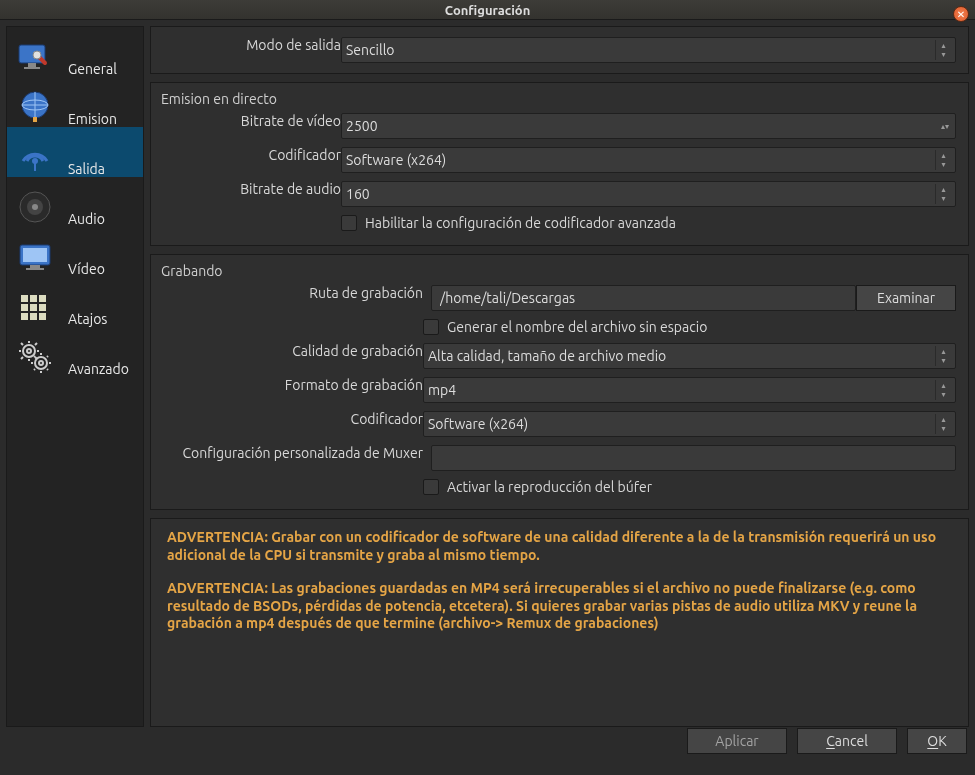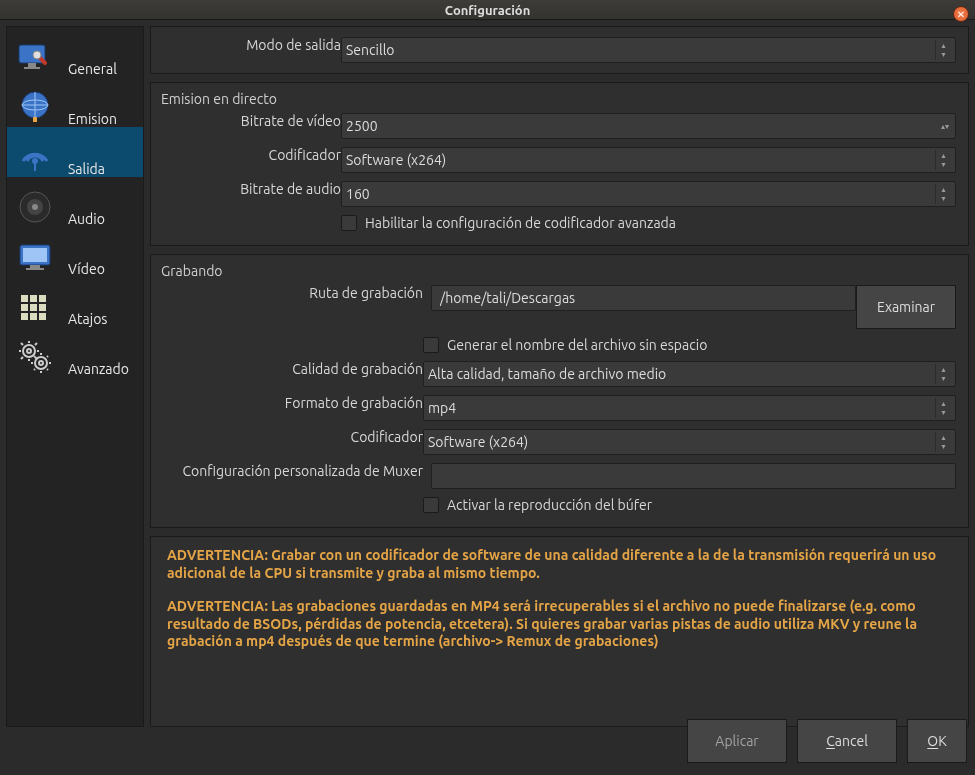--- a/index.html
+++ b/index.html
@@ -78,21 +78,21 @@
   border-radius:2px; color:#ddd; padding:0 8px; font-family:inherit; font-size:14px;
   outline:none;
   margin-left:8px;
 }
 .chk-row { display:flex; align-items:center; gap:8px; margin-left: 8px; }
 .chk {
   width:16px; height:16px; background:#3a3a3a; border:1px solid #1a1a1a;
   border-radius:2px; cursor:pointer;
 }
 .btn {
-  height: 44px; padding: 0 16px;
+  height: 26px; padding: 0 16px;
   background: #454545; border:1px solid #1a1a1a; border-radius:0;
   color:#ddd; display:flex; align-items:center; justify-content:center;
   cursor:pointer; font-size: 14px;
 }
 .btn.disabled { color:#a3a3a3; cursor:default; }
 .warning-box { padding: 10px 8px; color:#e5a546; font-weight:bold; font-size:14px; line-height:1.25; }
 .warning-box p { margin-bottom: 16px; }
 .footer {
   height: 34px; display:flex; align-items:center; justify-content:flex-end;
   gap: 10px; padding: 0 8px 6px 8px;

